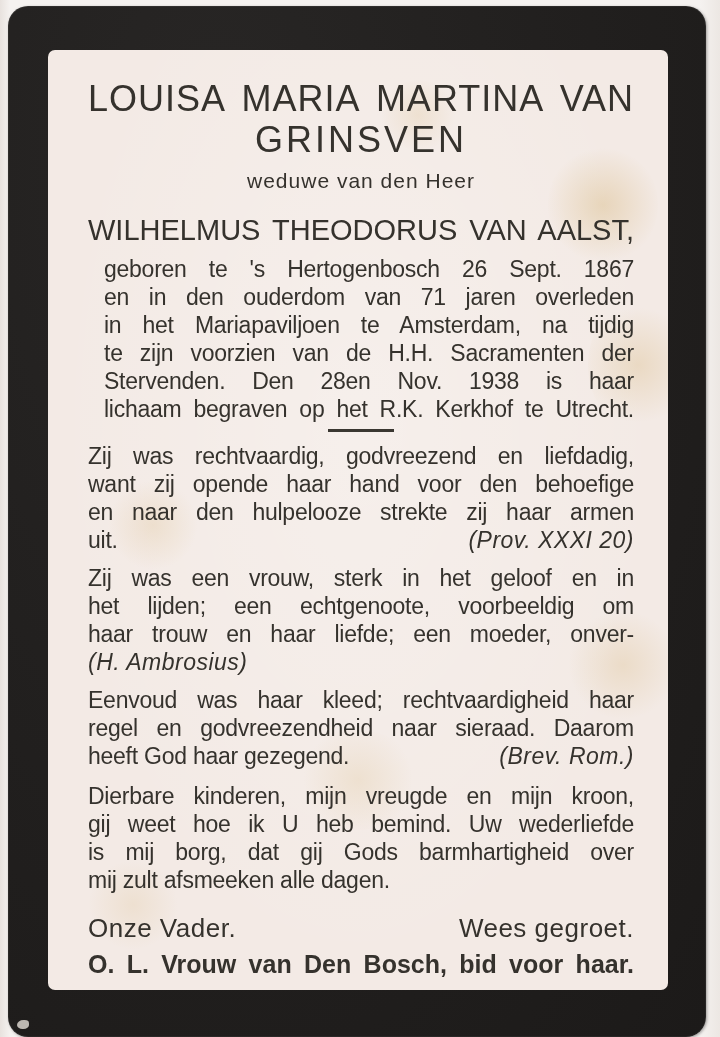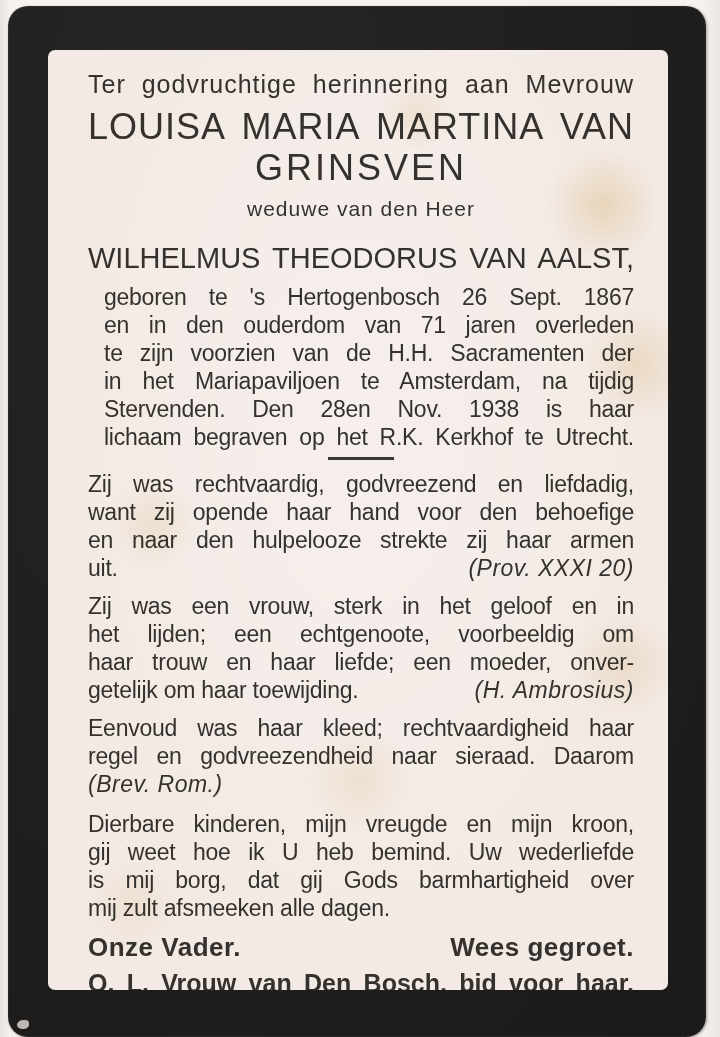--- a/index.html
+++ b/index.html
@@ -109,24 +109,24 @@
     align-items: baseline;
   }
   .cite { font-style: italic; letter-spacing: 0.5px; }
   .divider {
     width: 66px;
     height: 3px;
     background: #3a3731;
     margin: 6px auto 6px;
   }
   .prayer-row {
-    margin-top: 10px;
+    margin-top: 19px;
     display: flex;
     justify-content: space-between;
-    font-weight: bold;
+    font-weight: normal;
     font-size: 26px;
     line-height: 30px;
     letter-spacing: 0.5px;
   }
   .invocation {
     margin-top: 6px;
     font-weight: bold;
     font-size: 25px;
     line-height: 30px;
   }
@@ -141,31 +141,30 @@
       <div class="stain s1"></div>
       <div class="stain s2"></div>
       <div class="stain s3"></div>
       <div class="stain s4"></div>
       <div class="stain s5"></div>
       <div class="stain s6"></div>
       <div class="stain s7"></div>
 
       <div class="content">
 
-        <div class="intro jl">Ter godvruchtige herinnering aan Mevrouw</div>
         <div class="name1 jl">LOUISA MARIA MARTINA VAN</div>
         <div class="name2">GRINSVEN</div>
         <div class="widow">weduwe van den Heer</div>
         <div class="spouse jl">WILHELMUS THEODORUS VAN AALST,</div>
 
         <div class="para bio">
           <div class="jl">geboren te 's Hertogenbosch 26 Sept. 1867</div>
           <div class="jl">en in den ouderdom van 71 jaren overleden</div>
+          <div class="jl">in het Mariapaviljoen te Amsterdam, na tijdig</div>
           <div class="jl">te zijn voorzien van de H.H. Sacramenten der</div>
-          <div class="jl">in het Mariapaviljoen te Amsterdam, na tijdig</div>
           <div class="jl">Stervenden. Den 28en Nov. 1938 is haar</div>
           <div class="jl">lichaam begraven op het R.K. Kerkhof te Utrecht.</div>
         </div>
 
         <div class="divider"></div>
 
         <div class="para q">
           <div class="jl">Zij was rechtvaardig, godvreezend en liefdadig,</div>
           <div class="jl">want zij opende haar hand voor den behoefige</div>
           <div class="jl">en naar den hulpelooze strekte zij haar armen</div>
@@ -173,29 +172,29 @@
             <span>uit.</span>
             <span class="cite">(Prov. XXXI 20)</span>
           </div>
         </div>
 
         <div class="para q">
           <div class="jl">Zij was een vrouw, sterk in het geloof en in</div>
           <div class="jl">het lijden; een echtgenoote, voorbeeldig om</div>
           <div class="jl">haar trouw en haar liefde; een moeder, onver-</div>
           <div class="lastline">
-            <span>getelijk om haar toewijding.</span>
             <span class="cite">(H. Ambrosius)</span>
           </div>
         </div>
 
         <div class="para q">
           <div class="jl">Eenvoud was haar kleed; rechtvaardigheid haar</div>
           <div class="jl">regel en godvreezendheid naar sieraad. Daarom</div>
           <div class="lastline">
+            <span>heeft God haar gezegend.</span>
             <span class="cite">(Brev. Rom.)</span>
           </div>
         </div>
 
         <div class="para farewell">
           <div class="jl">Dierbare kinderen, mijn vreugde en mijn kroon,</div>
           <div class="jl">gij weet hoe ik U heb bemind. Uw wederliefde</div>
           <div class="jl">is mij borg, dat gij Gods barmhartigheid over</div>
           <div>mij zult afsmeeken alle dagen.</div>
         </div>

